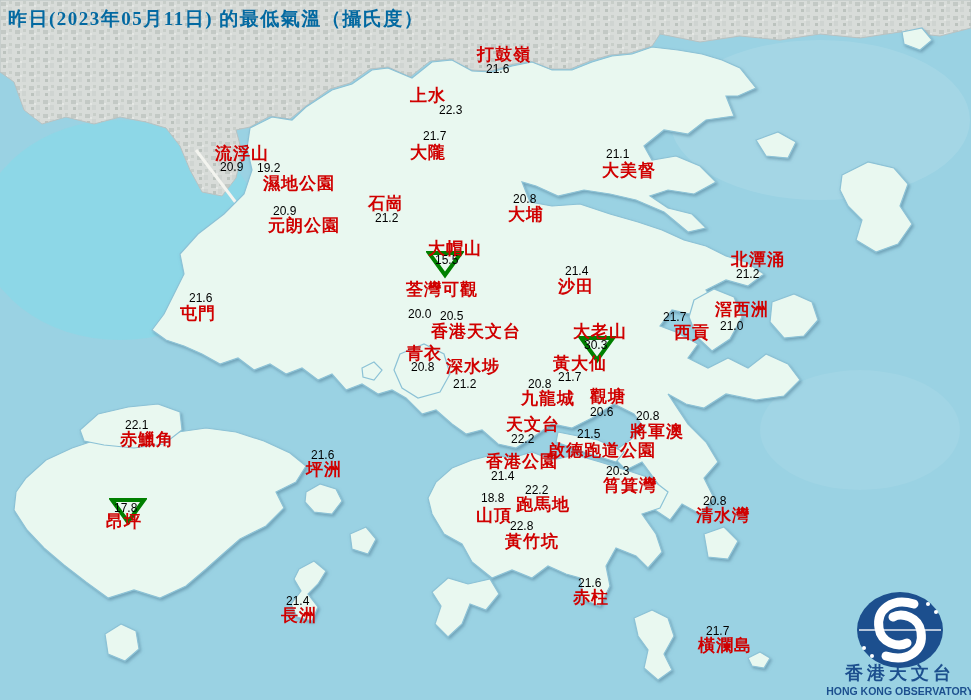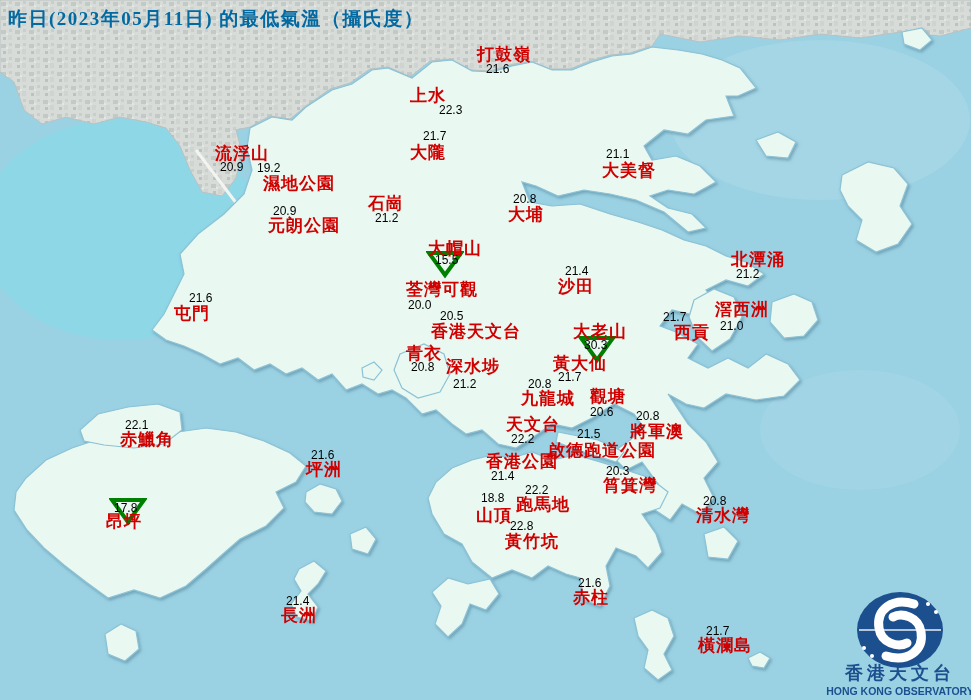--- a/index.html
+++ b/index.html
@@ -138,27 +138,27 @@
       <div class="station-name" style="left: 602px; top: 162px;">大美督</div>
       <div class="station-value" style="left: 220px; top: 161px;">20.9</div>
       <div class="station-name" style="left: 215px; top: 145px;">流浮山</div>
       <div class="station-value" style="left: 257px; top: 162px;">19.2</div>
       <div class="station-name" style="left: 252px; top: 175px; margin-left: 11px;">濕地公園</div>
       <div class="station-value" style="left: 375px; top: 212px;">21.2</div>
       <div class="station-name" style="left: 368px; top: 195px;">石崗</div>
       <div class="station-value" style="left: 273px; top: 205px;">20.9</div>
       <div class="station-name" style="left: 268px; top: 217px;">元朗公園</div>
       <div class="station-value" style="left: 189px; top: 292px;">21.6</div>
-      <div class="station-name" style="left: 174px; top: 305px; text-align: right;">屯門</div>
+      <div class="station-name" style="left: 180px; top: 305px; text-align: right;">屯門</div>
       <div class="min-marker" style="left: 426px; top: 249px;"><svg width="38" height="30">
           <polygon points="3,4 35,4 19,26" fill="none" stroke="#008000" stroke-width="4" stroke-linejoin="miter"></polygon>
         </svg></div>
       <div class="station-value" style="left: 435px; top: 254px;">15.5</div>
       <div class="station-name" style="left: 428px; top: 240px;">大帽山</div>
-      <div class="station-value" style="left: 408px; top: 299px;">20.0</div>
+      <div class="station-value" style="left: 408px; top: 308px;">20.0</div>
       <div class="station-name" style="left: 406px; top: 281px;">荃灣可觀</div>
       <div class="station-value" style="left: 440px; top: 310px;">20.5</div>
       <div class="station-name" style="left: 431px; top: 323px;">香港天文台</div>
       <div class="station-value" style="left: 513px; top: 193px;">20.8</div>
       <div class="station-name" style="left: 508px; top: 206px;">大埔</div>
       <div class="station-value" style="left: 565px; top: 265px;">21.4</div>
       <div class="station-name" style="left: 558px; top: 278px;">沙田</div>
       <div class="min-marker" style="left: 578px; top: 334px;"><svg width="38" height="30">
           <polygon points="3,4 35,4 19,26" fill="none" stroke="#008000" stroke-width="4" stroke-linejoin="miter"></polygon>
         </svg></div>

